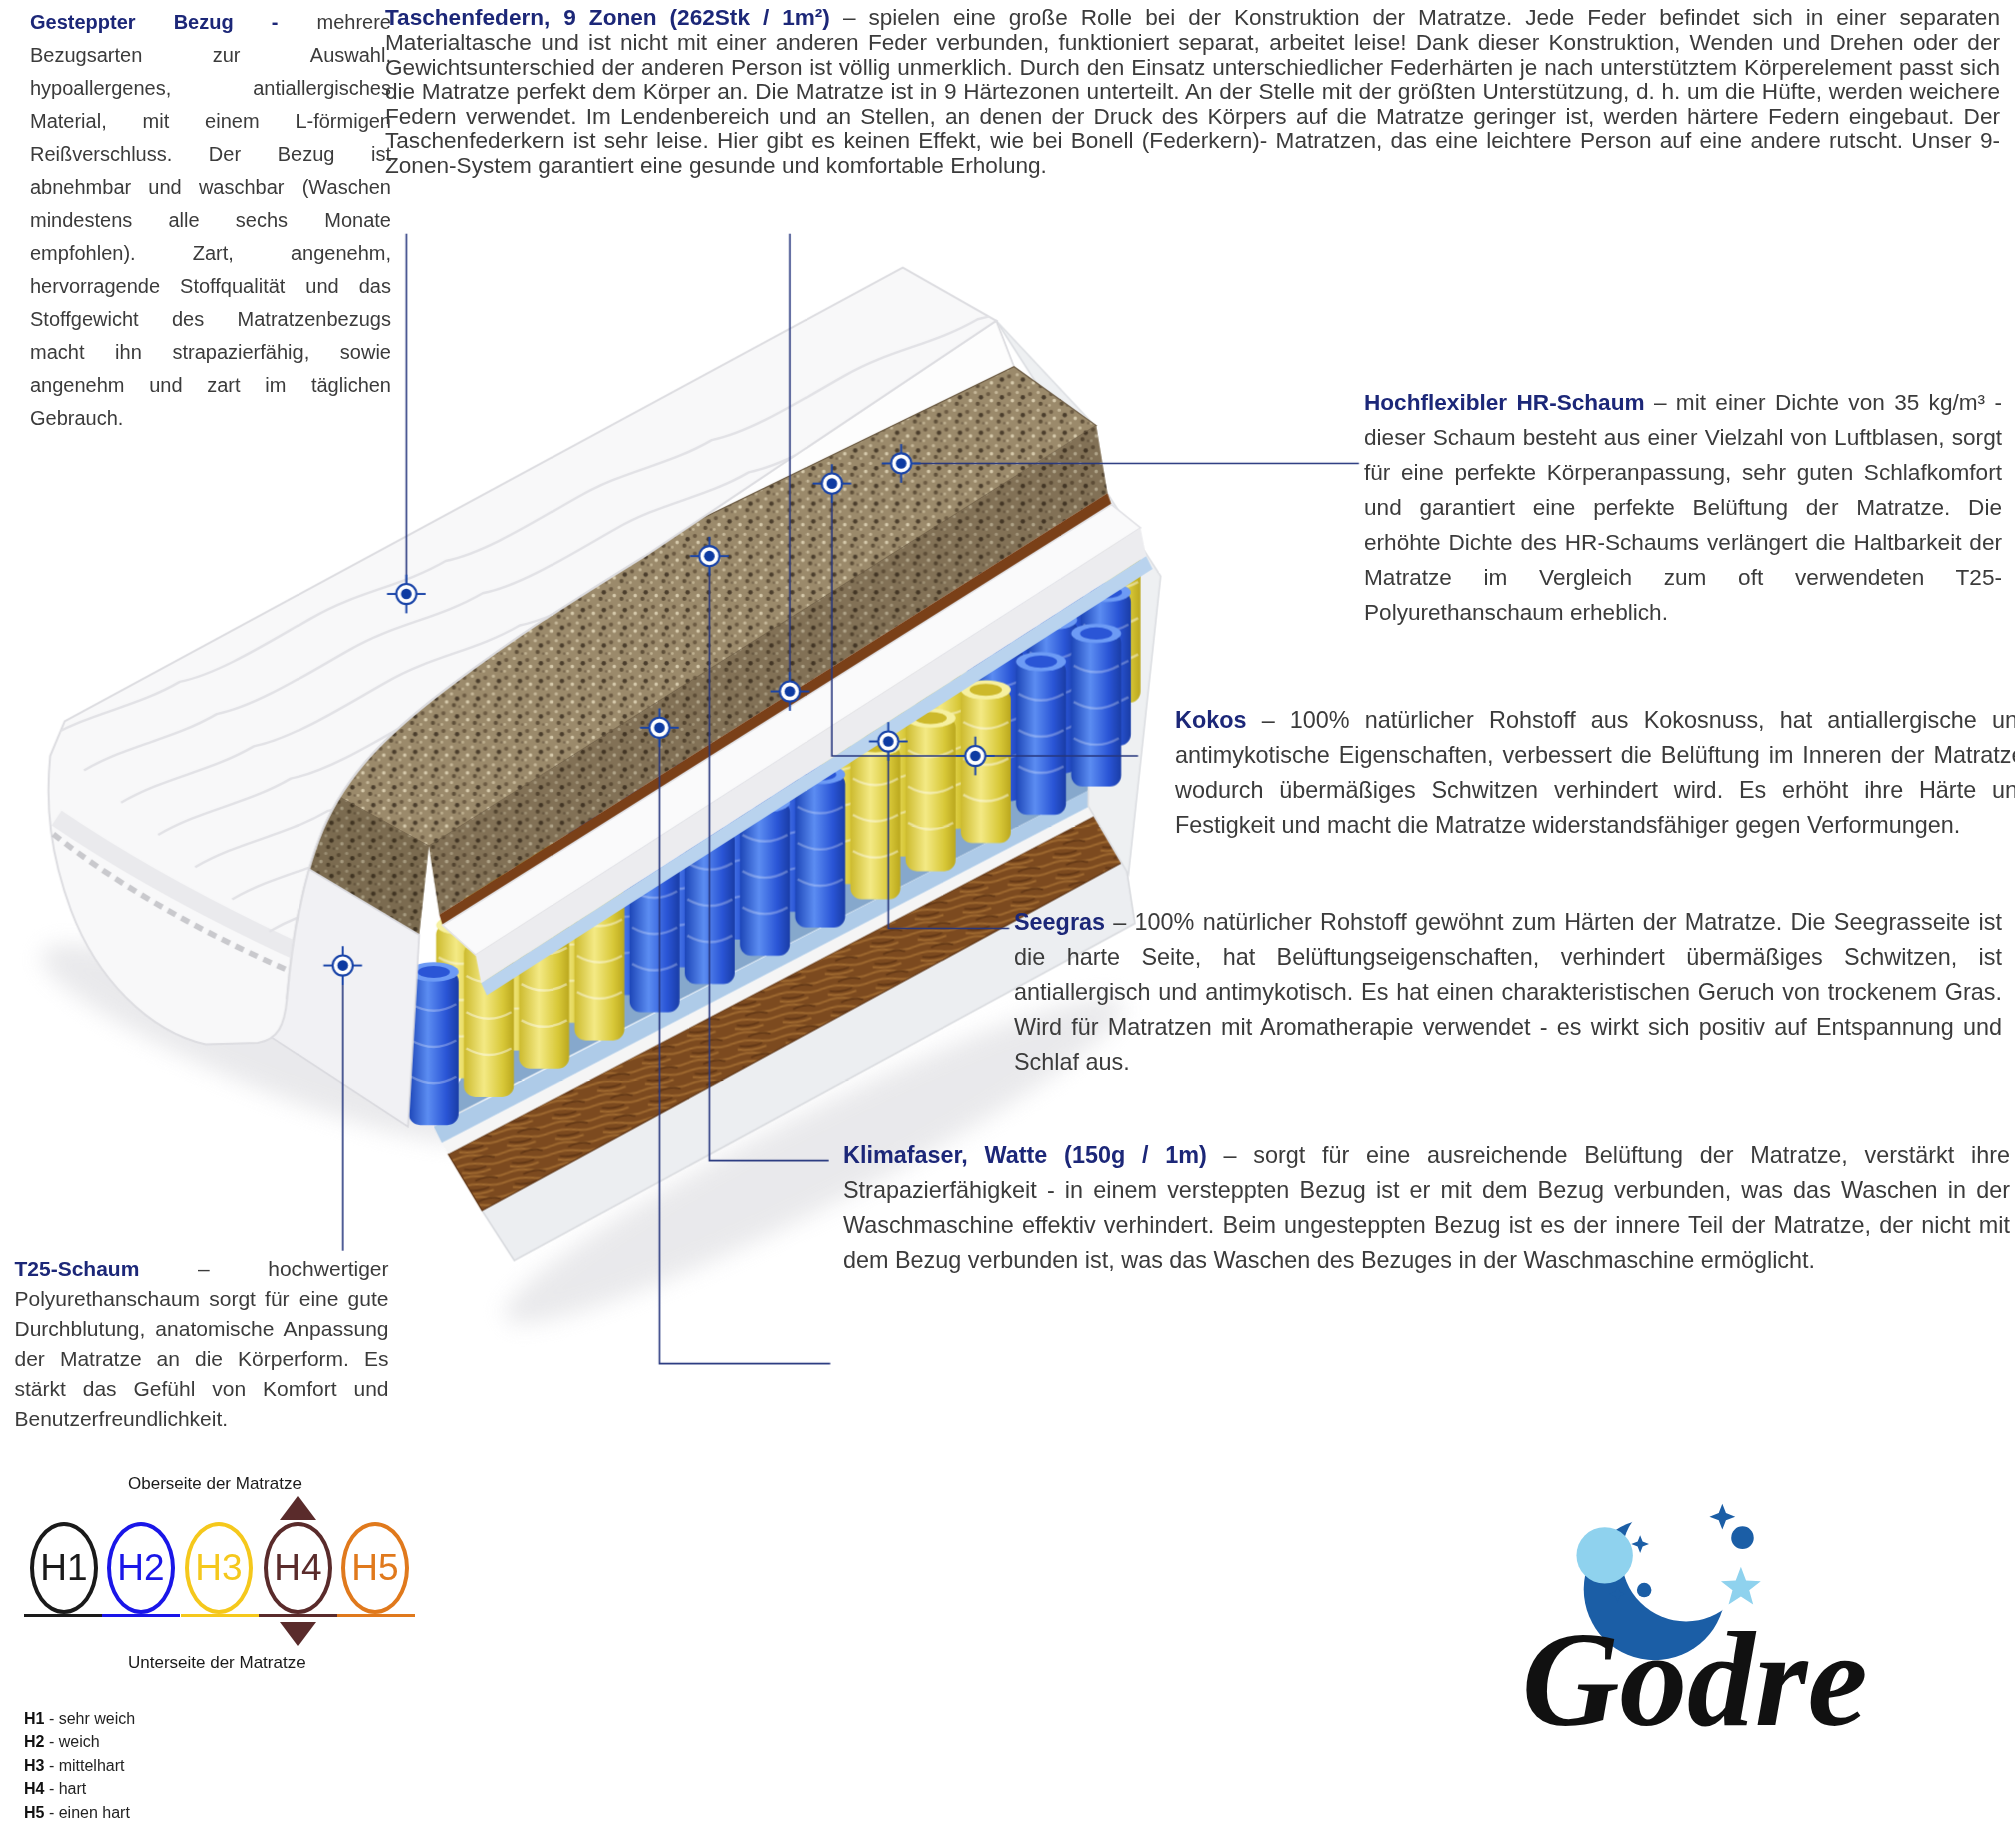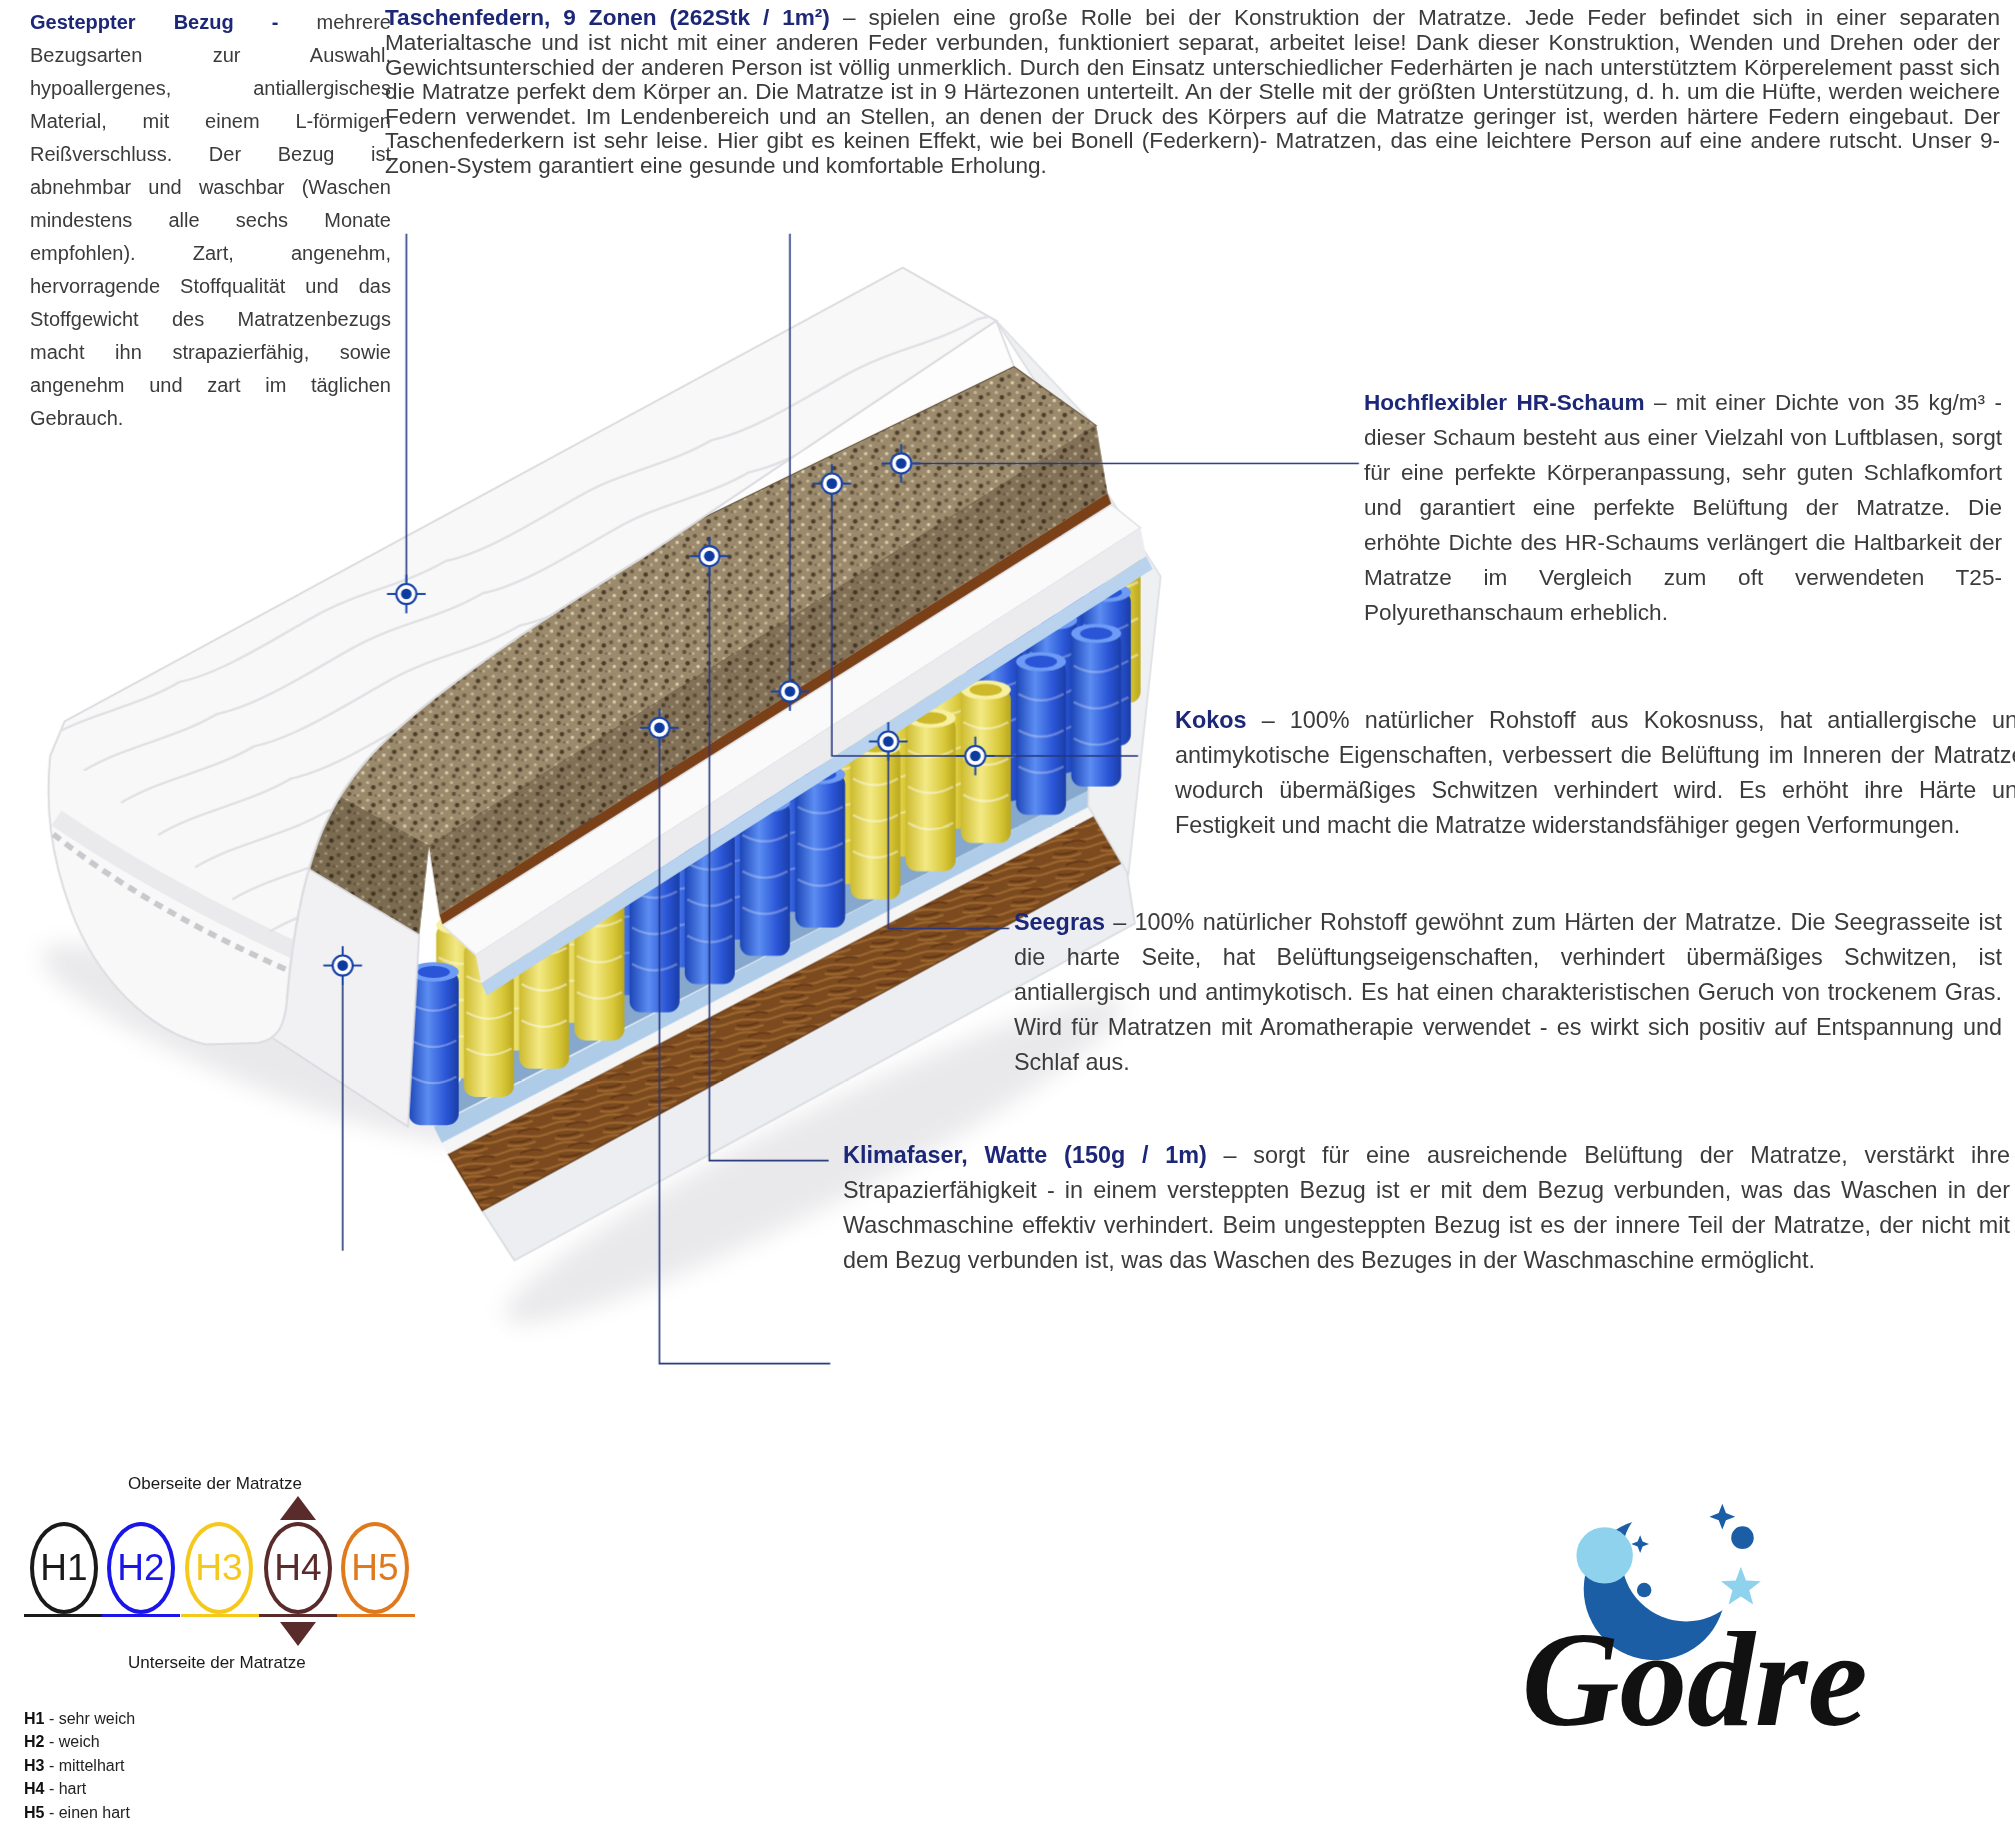--- a/index.html
+++ b/index.html
@@ -260,20 +260,24 @@
   <span class="hd">Seegras</span>
   <span class="bd">– 100% natürlicher Rohstoff gewöhnt zum Härten der Matratze. Die Seegrasseite ist die harte Seite, hat Belüftungseigenschaften, verhindert übermäßiges Schwitzen, ist antiallergisch und antimykotisch. Es hat einen charakteristischen Geruch von trockenem Gras. Wird für Matratzen mit Aromatherapie verwendet - es wirkt sich positiv auf Entspannung und Schlaf aus.</span>
 </div>
 
 <div class="tb" id="tb-klimafaser">
   <span class="hd">Klimafaser, Watte (150g / 1m)</span>
   <span class="bd">– sorgt für eine ausreichende Belüftung der Matratze, verstärkt ihre Strapazierfähigkeit - in einem versteppten Bezug ist er mit dem Bezug verbunden, was das Waschen in der Waschmaschine effektiv verhindert. Beim ungesteppten Bezug ist es der innere Teil der Matratze, der nicht mit dem Bezug verbunden ist, was das Waschen des Bezuges in der Waschmaschine ermöglicht.</span>
 </div>
 
 
+<div class="tb" id="tb-t25">
+  <span class="hd">T25-Schaum</span>
+  <span class="bd">– hochwertiger Polyurethanschaum sorgt für eine gute Durchblutung, anatomische Anpassung der Matratze an die Körperform. Es stärkt das Gefühl von Komfort und Benutzerfreundlichkeit.</span>
+</div>
 
 <div>
   <div class="hs-label" style="left:128px;top:1474px;">Oberseite der Matratze</div>
   <div class="arrow-up" style="left:280px;top:1496px;"></div>
 
   <div class="hs-circle c1" style="left:30px;top:1522px;">
         <span>H1</span>
       </div>
   <div class="hs-circle c2" style="left:107px;top:1522px;">
         <span>H2</span>

